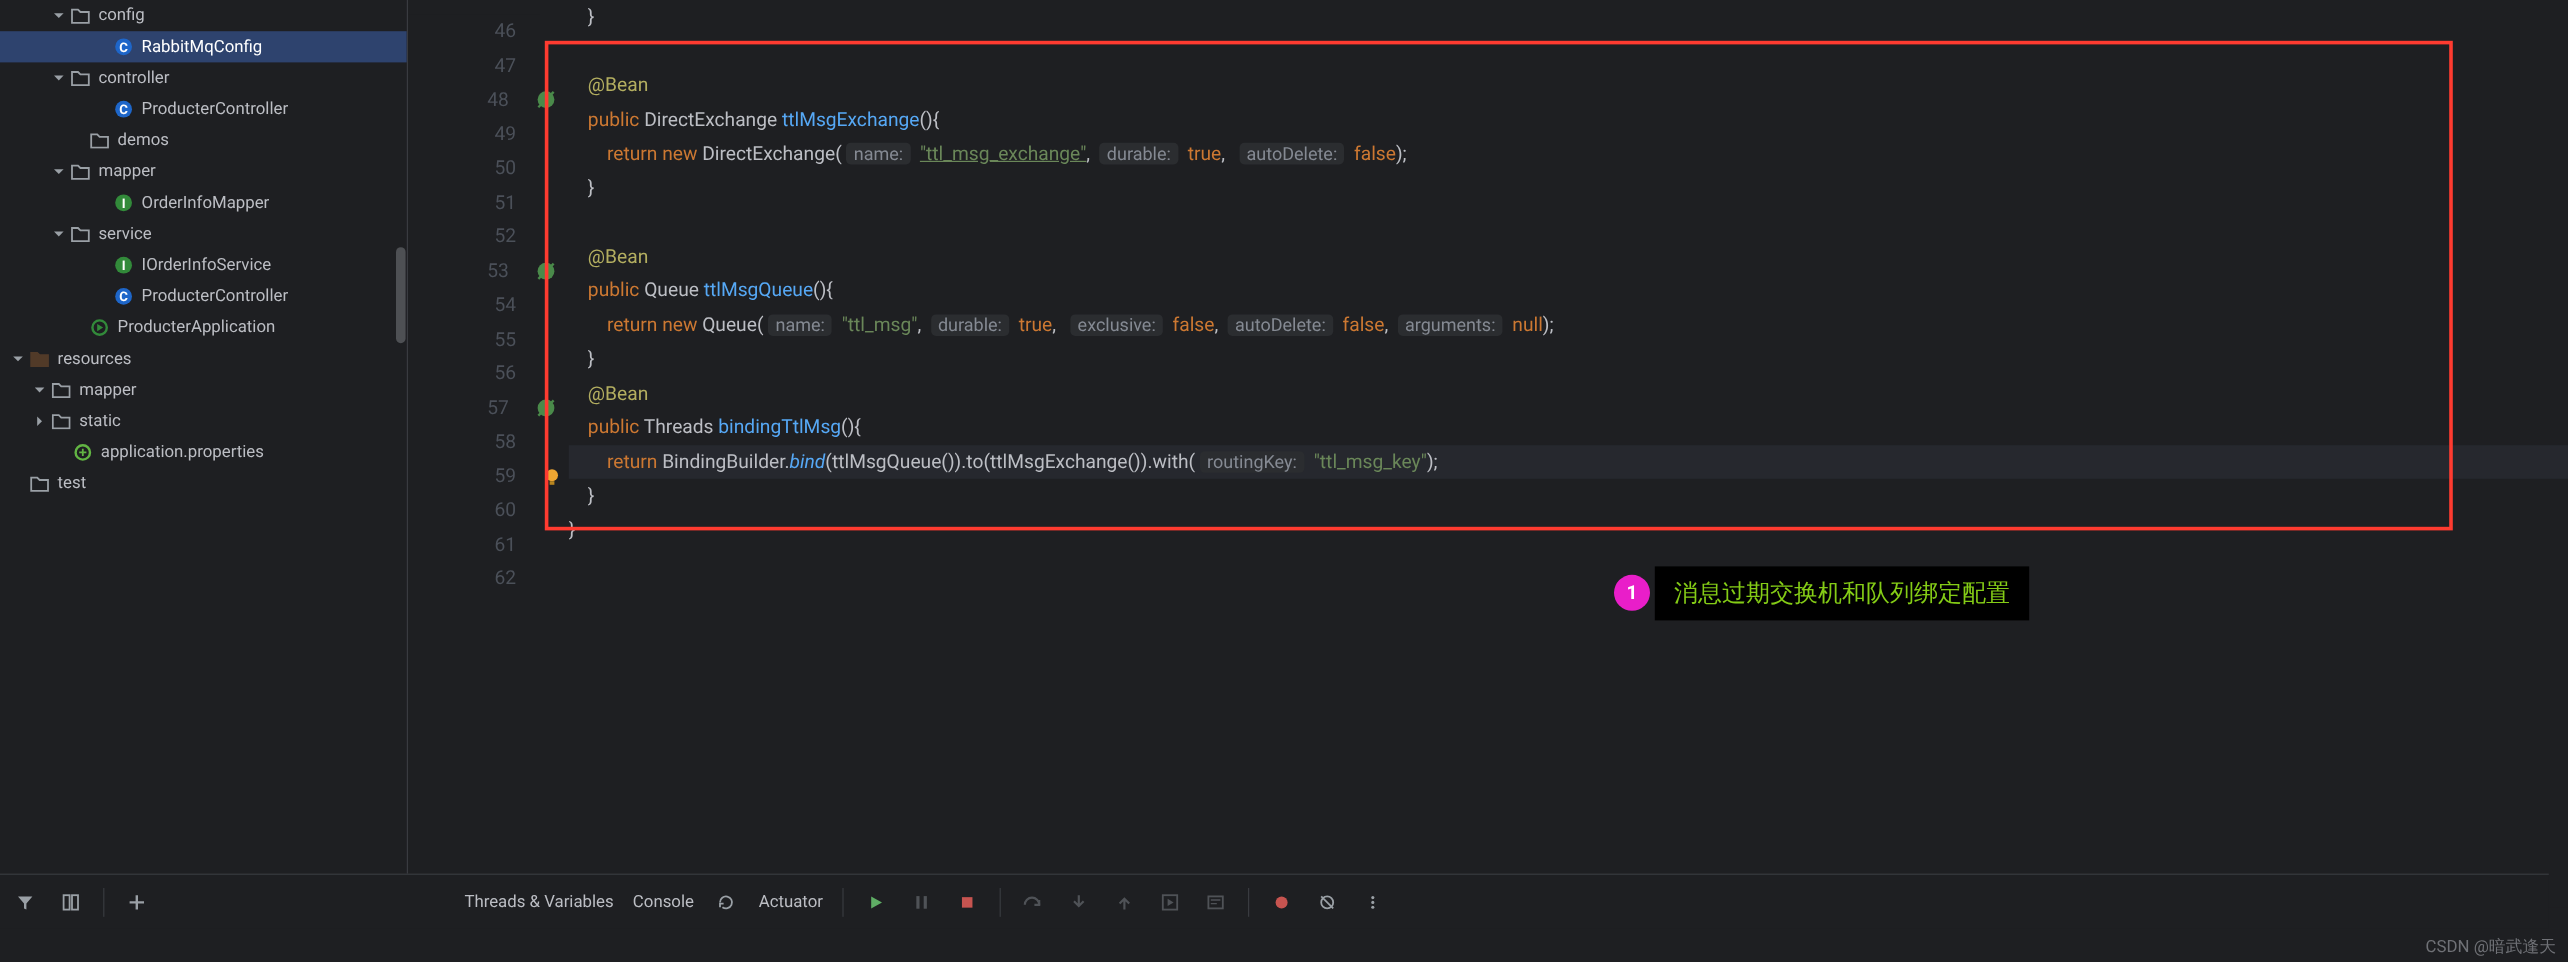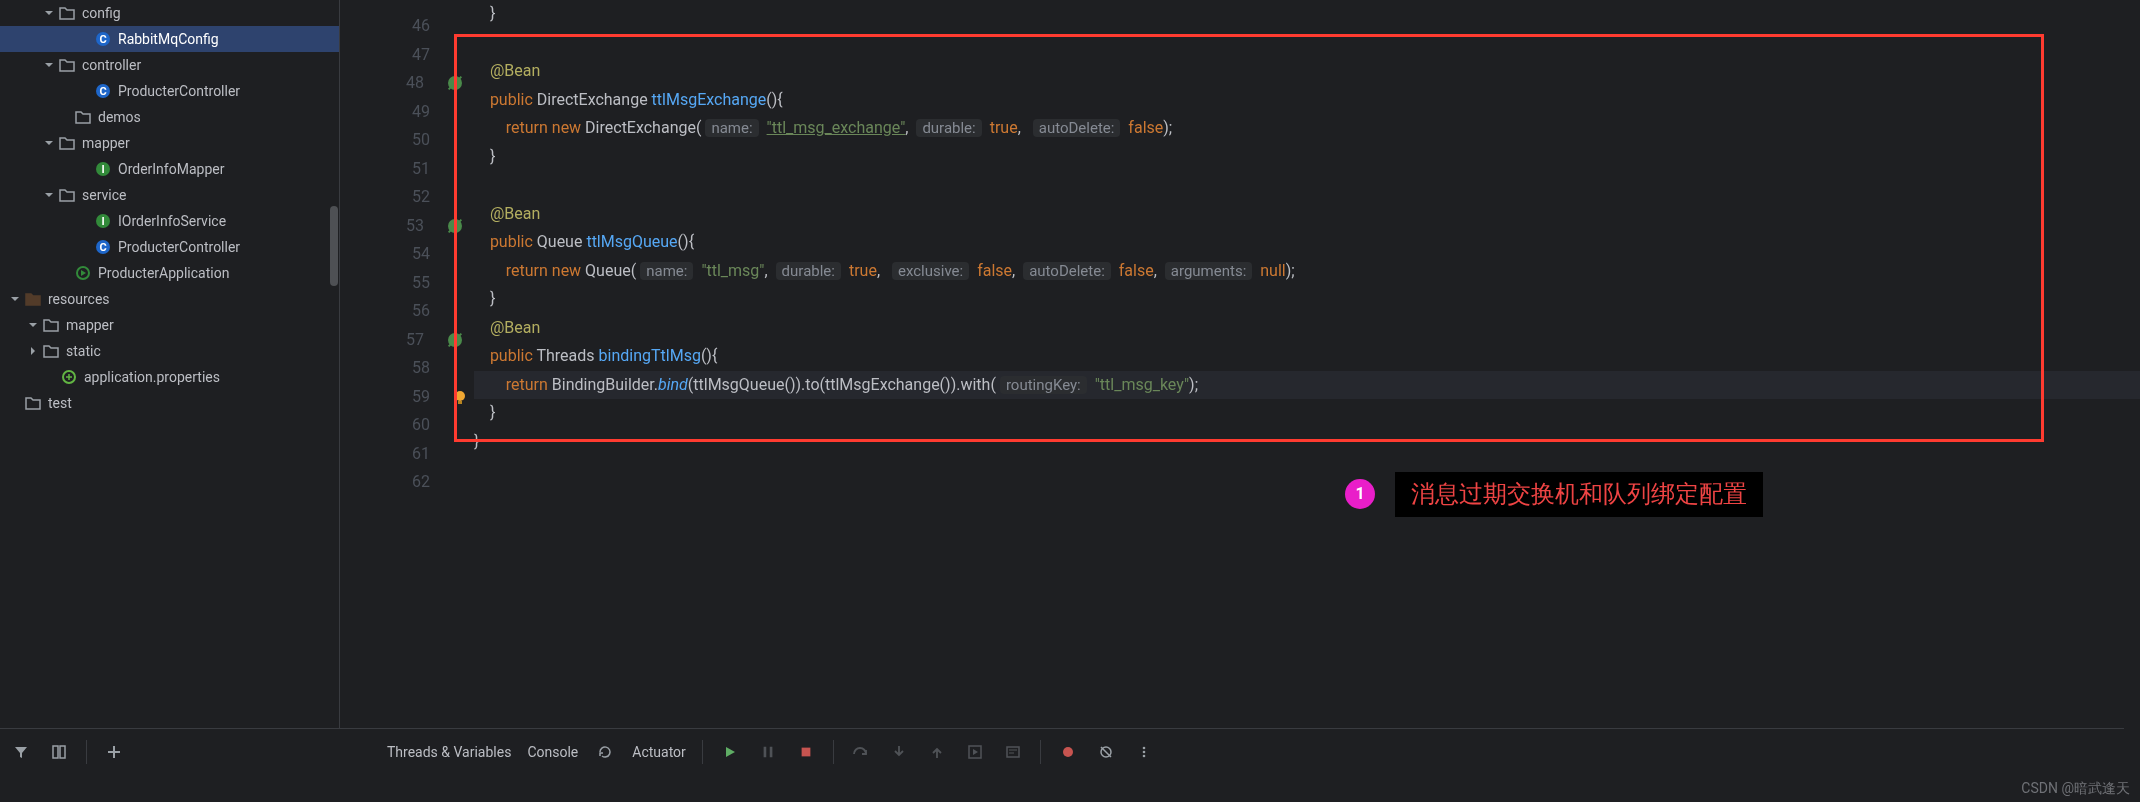--- a/index.html
+++ b/index.html
@@ -32,21 +32,21 @@
 .kw { color:#cc7832; }
 .str { color:#6a8759; }
 .strU { color:#6a8759; text-decoration:underline; }
 .func { color:#56a8f5; }
 .funcI { color:#56a8f5; font-style:italic; }
 .hint { background:#2b2d30; color:#858a93; border-radius:4px; padding:0 6px; margin:0 4px; font-size:15px; }
 .pun { color:#bcbec4; }
 
 .callout { position:absolute; left:895px; top:472px; display:flex; align-items:center; }
 .cnum { width:30px; height:30px; border-radius:50%; background:#e91ec9; color:#fff; display:flex; align-items:center; justify-content:center; font-weight:bold; font-size:16px; }
-.cbox { background:#000; color:#ef4444; padding:8px 16px; font-size:24px; margin-left:20px; position:relative; }
+.cbox { background:#000; color:#84cc16; padding:8px 16px; font-size:20px; margin-left:4px; position:relative; }
 .cbox::before { content:""; position:absolute; left:-10px; top:50%; transform:translateY(-50%); border:10px solid transparent; border-right-color:#000; }
 
 .tbar { position:absolute; bottom:28px; left:0; right:16px; height:46px; border-top:1px solid #393b40; background:#1e1f22; display:flex; align-items:center; padding:0 10px; gap:16px; }
 .tbar .ticon { width:22px; height:22px; display:flex; align-items:center; justify-content:center; color:#9aa0a6; }
 .tbar .ttext { font-size:14px; color:#bcbec4; }
 .tbar .sep { width:1px; height:24px; background:#393b40; }
 
 .water { position:absolute; bottom:4px; right:10px; font-size:14px; color:#6f7176; }
 
 svg.folder { fill:#9aa0a6; }

